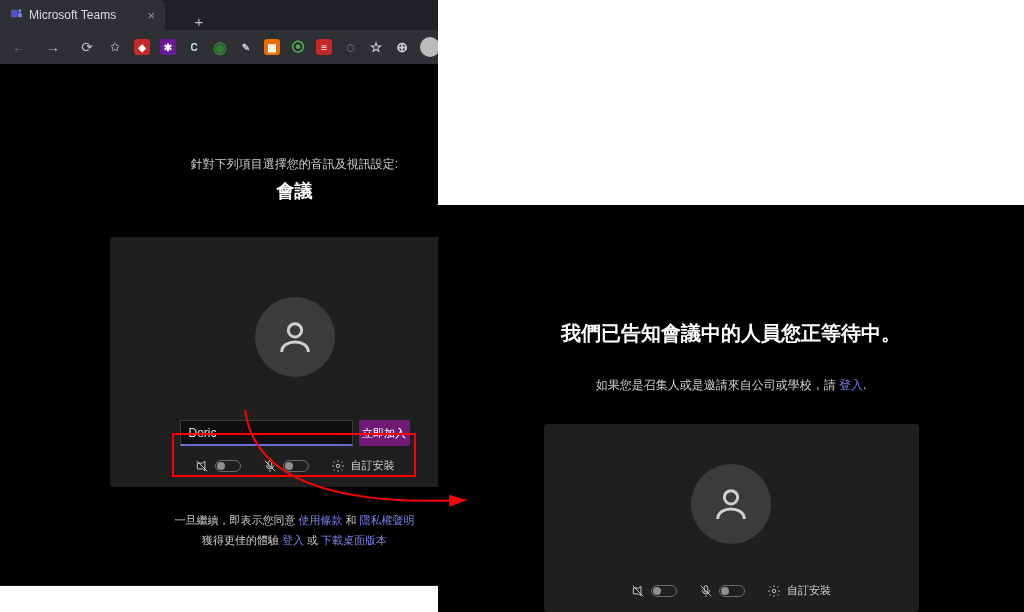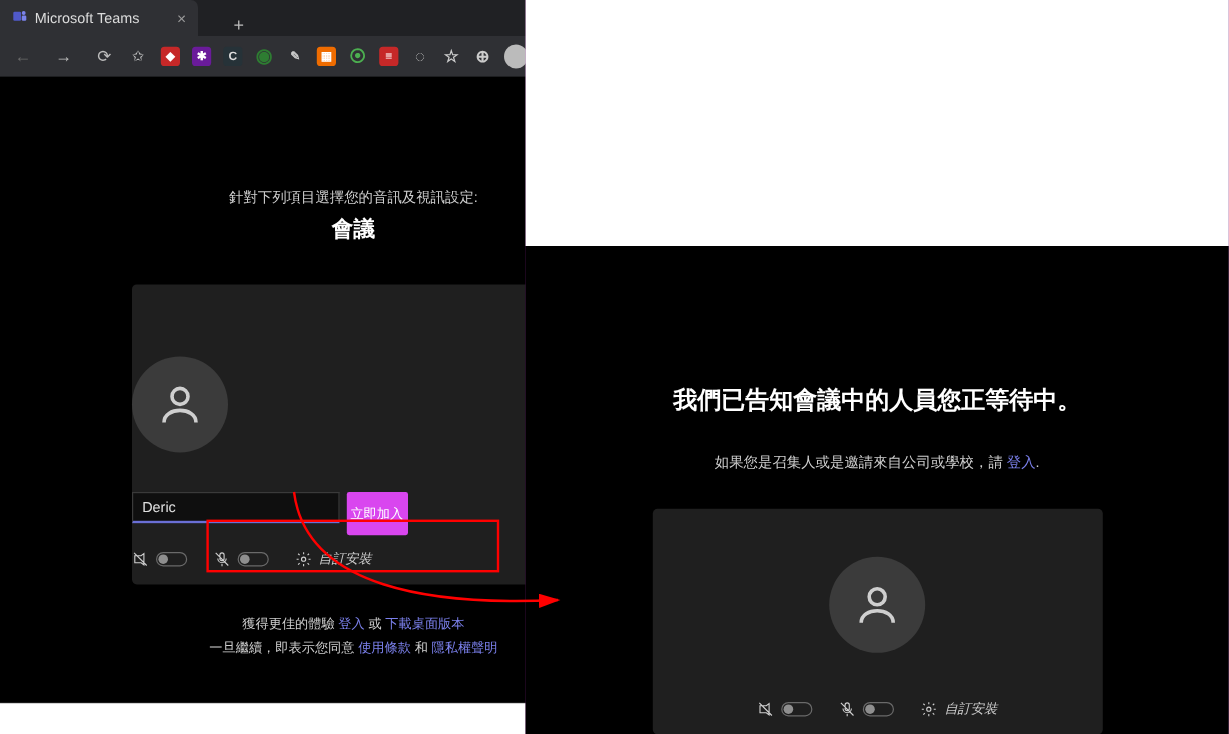--- a/index.html
+++ b/index.html
@@ -182,20 +182,21 @@
   }
 
   .camera-card {
     margin-top: 34px;
     width: 370px;
     height: 250px;
     background: #1f1f1f;
     border-radius: 4px;
     display: flex;
     flex-direction: column;
+    align-items: center;
     justify-content: flex-end;
     padding-bottom: 14px;
     position: relative;
   }
   .avatar-circle {
     width: 80px;
     height: 80px;
     border-radius: 50%;
     background: #3b3b3b;
     display: flex;
@@ -226,37 +227,36 @@
     background: #0f0f0f;
     color: #e0e0e0;
     border: 1px solid #3a3a3a;
     border-bottom: 2px solid #6a6fd6;
     font-size: 12px;
     padding: 0 8px;
     outline: none;
   }
   .join-btn {
     width: 70px;
-    height: 36px;
+    height: 26px;
     border: none;
-    background: #d946ef;
+    background: #701a75;
     color: #fff;
     font-size: 11px;
     border-radius: 2px;
     cursor: pointer;
   }
 
   .device-row {
     display: flex;
     align-items: center;
     gap: 22px;
     margin-top: 12px;
     font-size: 11px;
     color: #cfcfcf;
-    font-style: italic;
   }
   .toggle-group {
     display: flex;
     align-items: center;
     gap: 6px;
   }
   .toggle-pill {
     width: 26px;
     height: 12px;
     border-radius: 8px;
@@ -295,21 +295,21 @@
     z-index: 10;
   }
 
   
   .lobby-window {
     position: absolute;
     right: 0;
     top: 0;
     width: 586px;
     height: 612px;
-    background: #701a75;
+    background: #be185d;
     color: #e0e0e0;
     display: flex;
     flex-direction: column;
     align-items: center;
   }
   .white-strip {
     position: absolute;
     top: 0;
     right: 0;
     left: 0;
@@ -457,24 +457,24 @@
             </svg>
           <span>自訂安裝</span>
         </div>
       </div>
     </div>
 
     <div class="highlight-rect"></div>
 
     <div class="footer-note">
       <div>
+        <span>一旦繼續，即表示您同意 </span><span class="link">使用條款</span><span> 和 </span><span class="link">隱私權聲明</span>
+      </div>
+      <div>
         <span>獲得更佳的體驗 </span><span class="link">登入</span><span> 或 </span><span class="link">下載桌面版本</span>
-      </div>
-      <div>
-        <span>一旦繼續，即表示您同意 </span><span class="link">使用條款</span><span> 和 </span><span class="link">隱私權聲明</span>
       </div>
     </div>
   </div>
 </div>
 
 <svg class="arrow-svg" width="260" height="120">
   <defs>
     <marker id="ah" markerWidth="10" markerHeight="10" refX="8" refY="3" orient="auto">
       <path d="M0,0 L0,6 L9,3 z" fill="#ff0000"></path>
     </marker>

